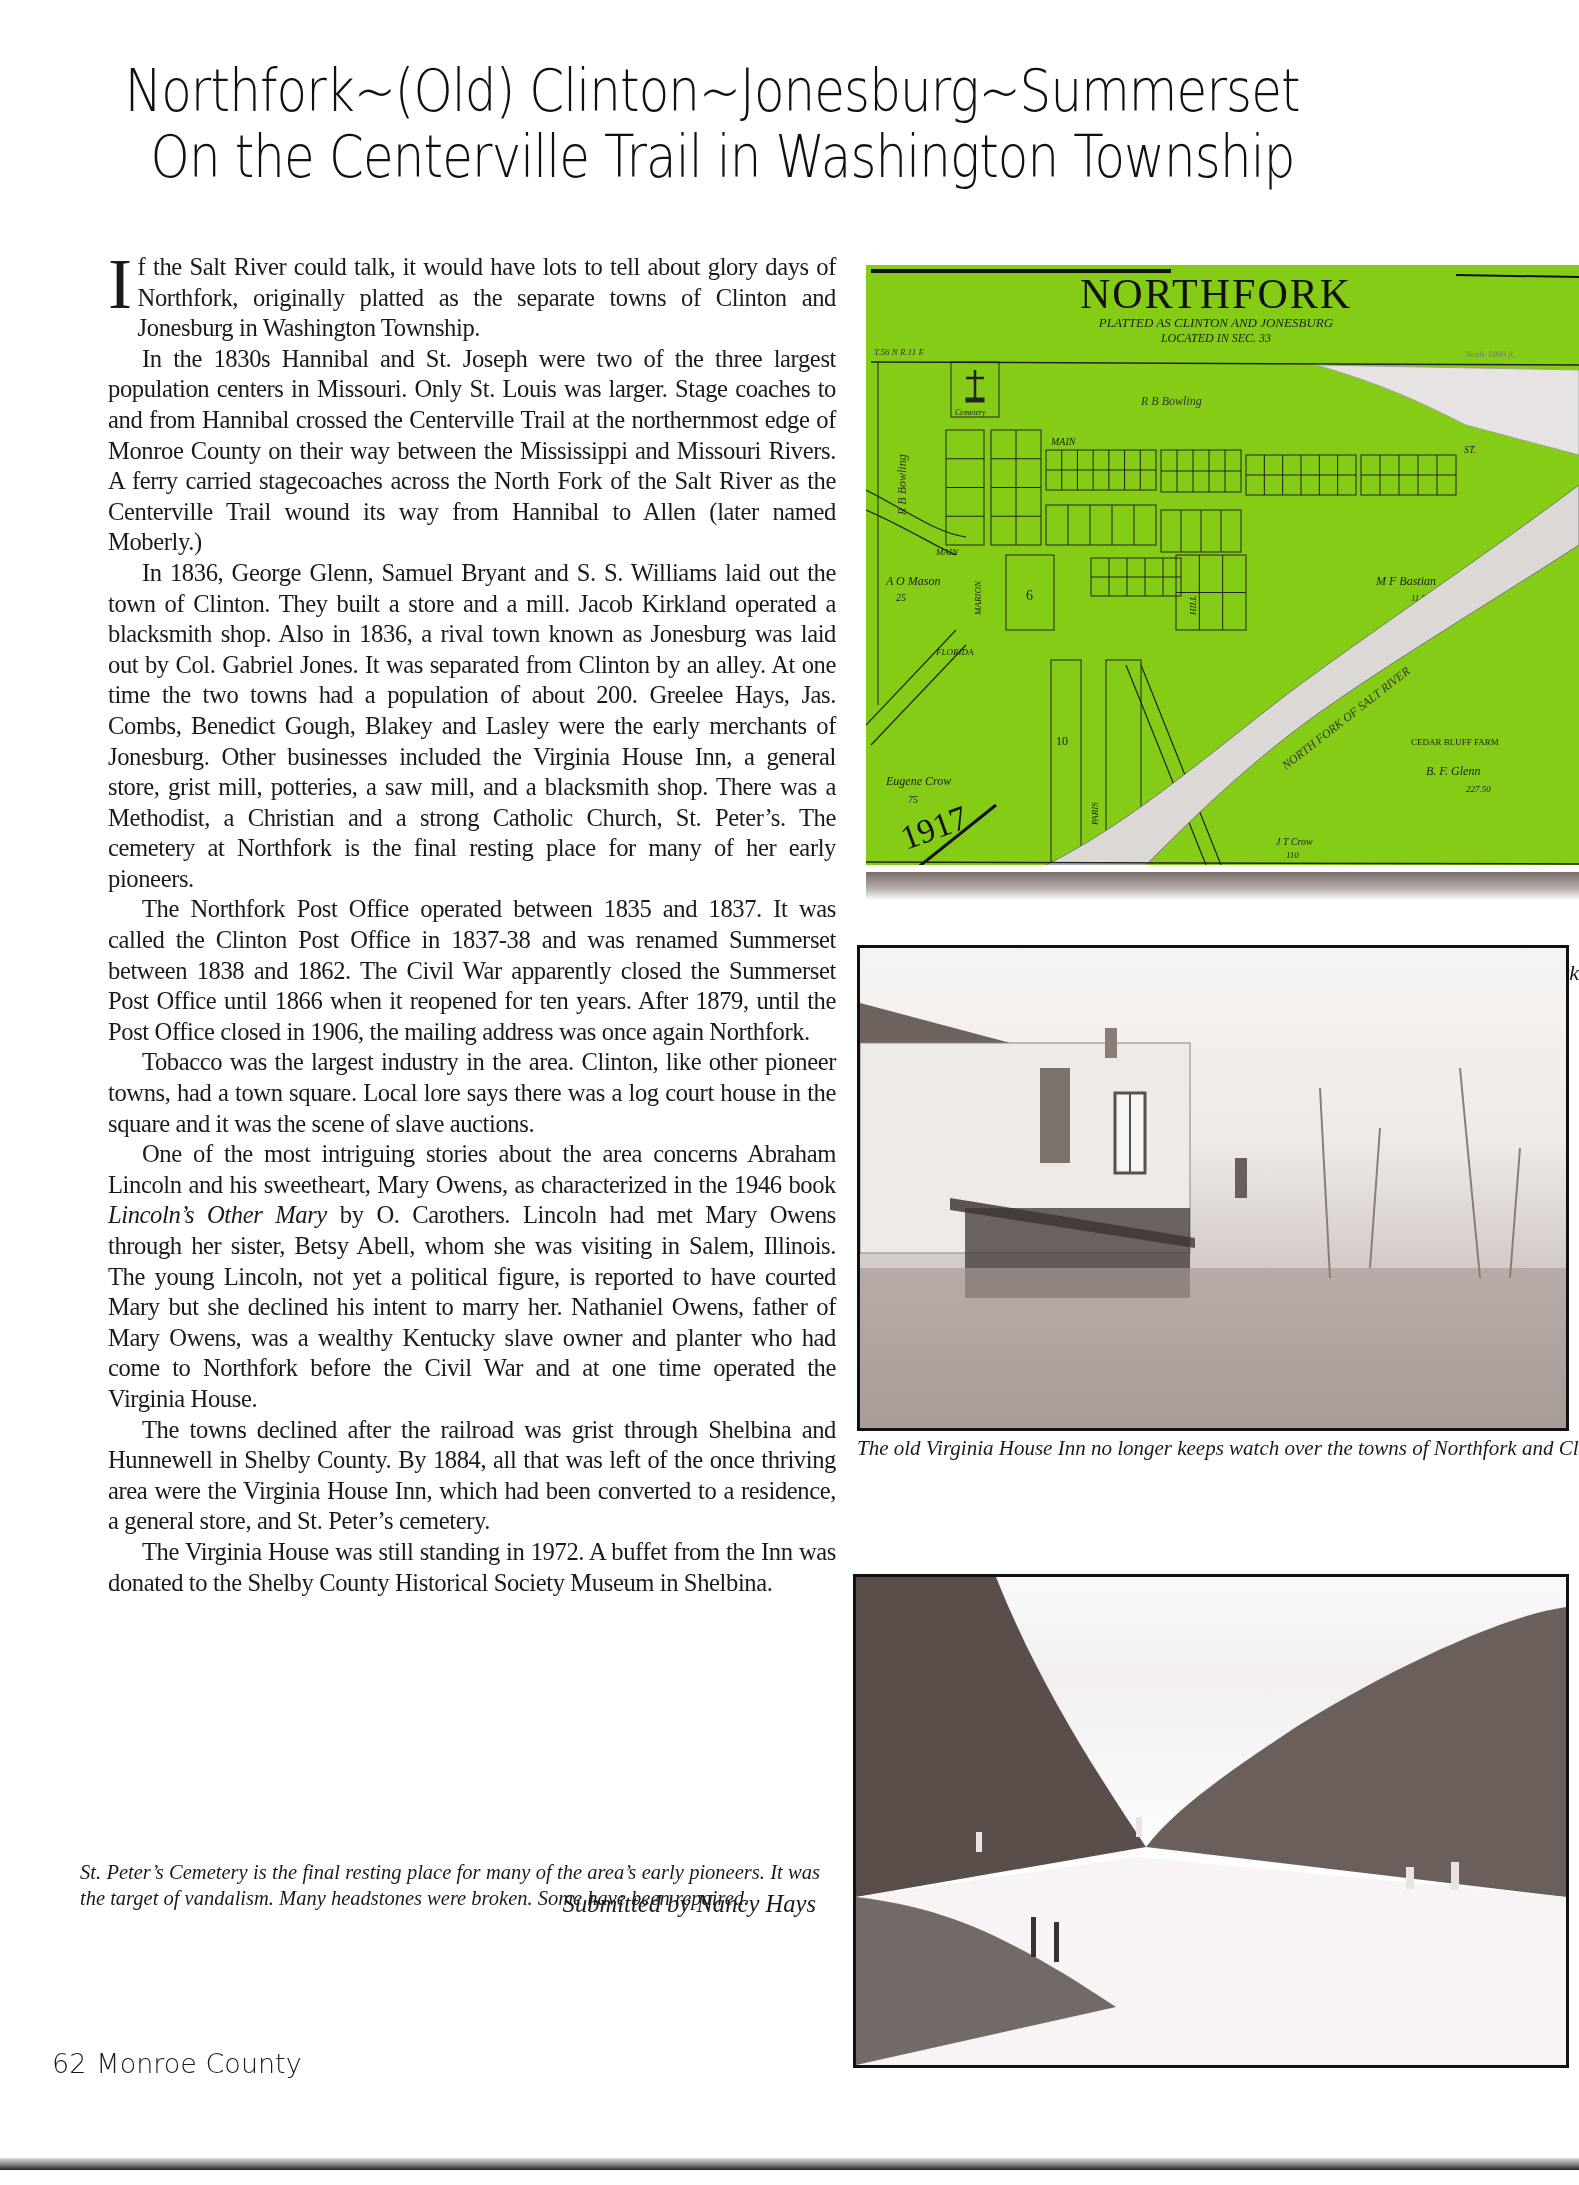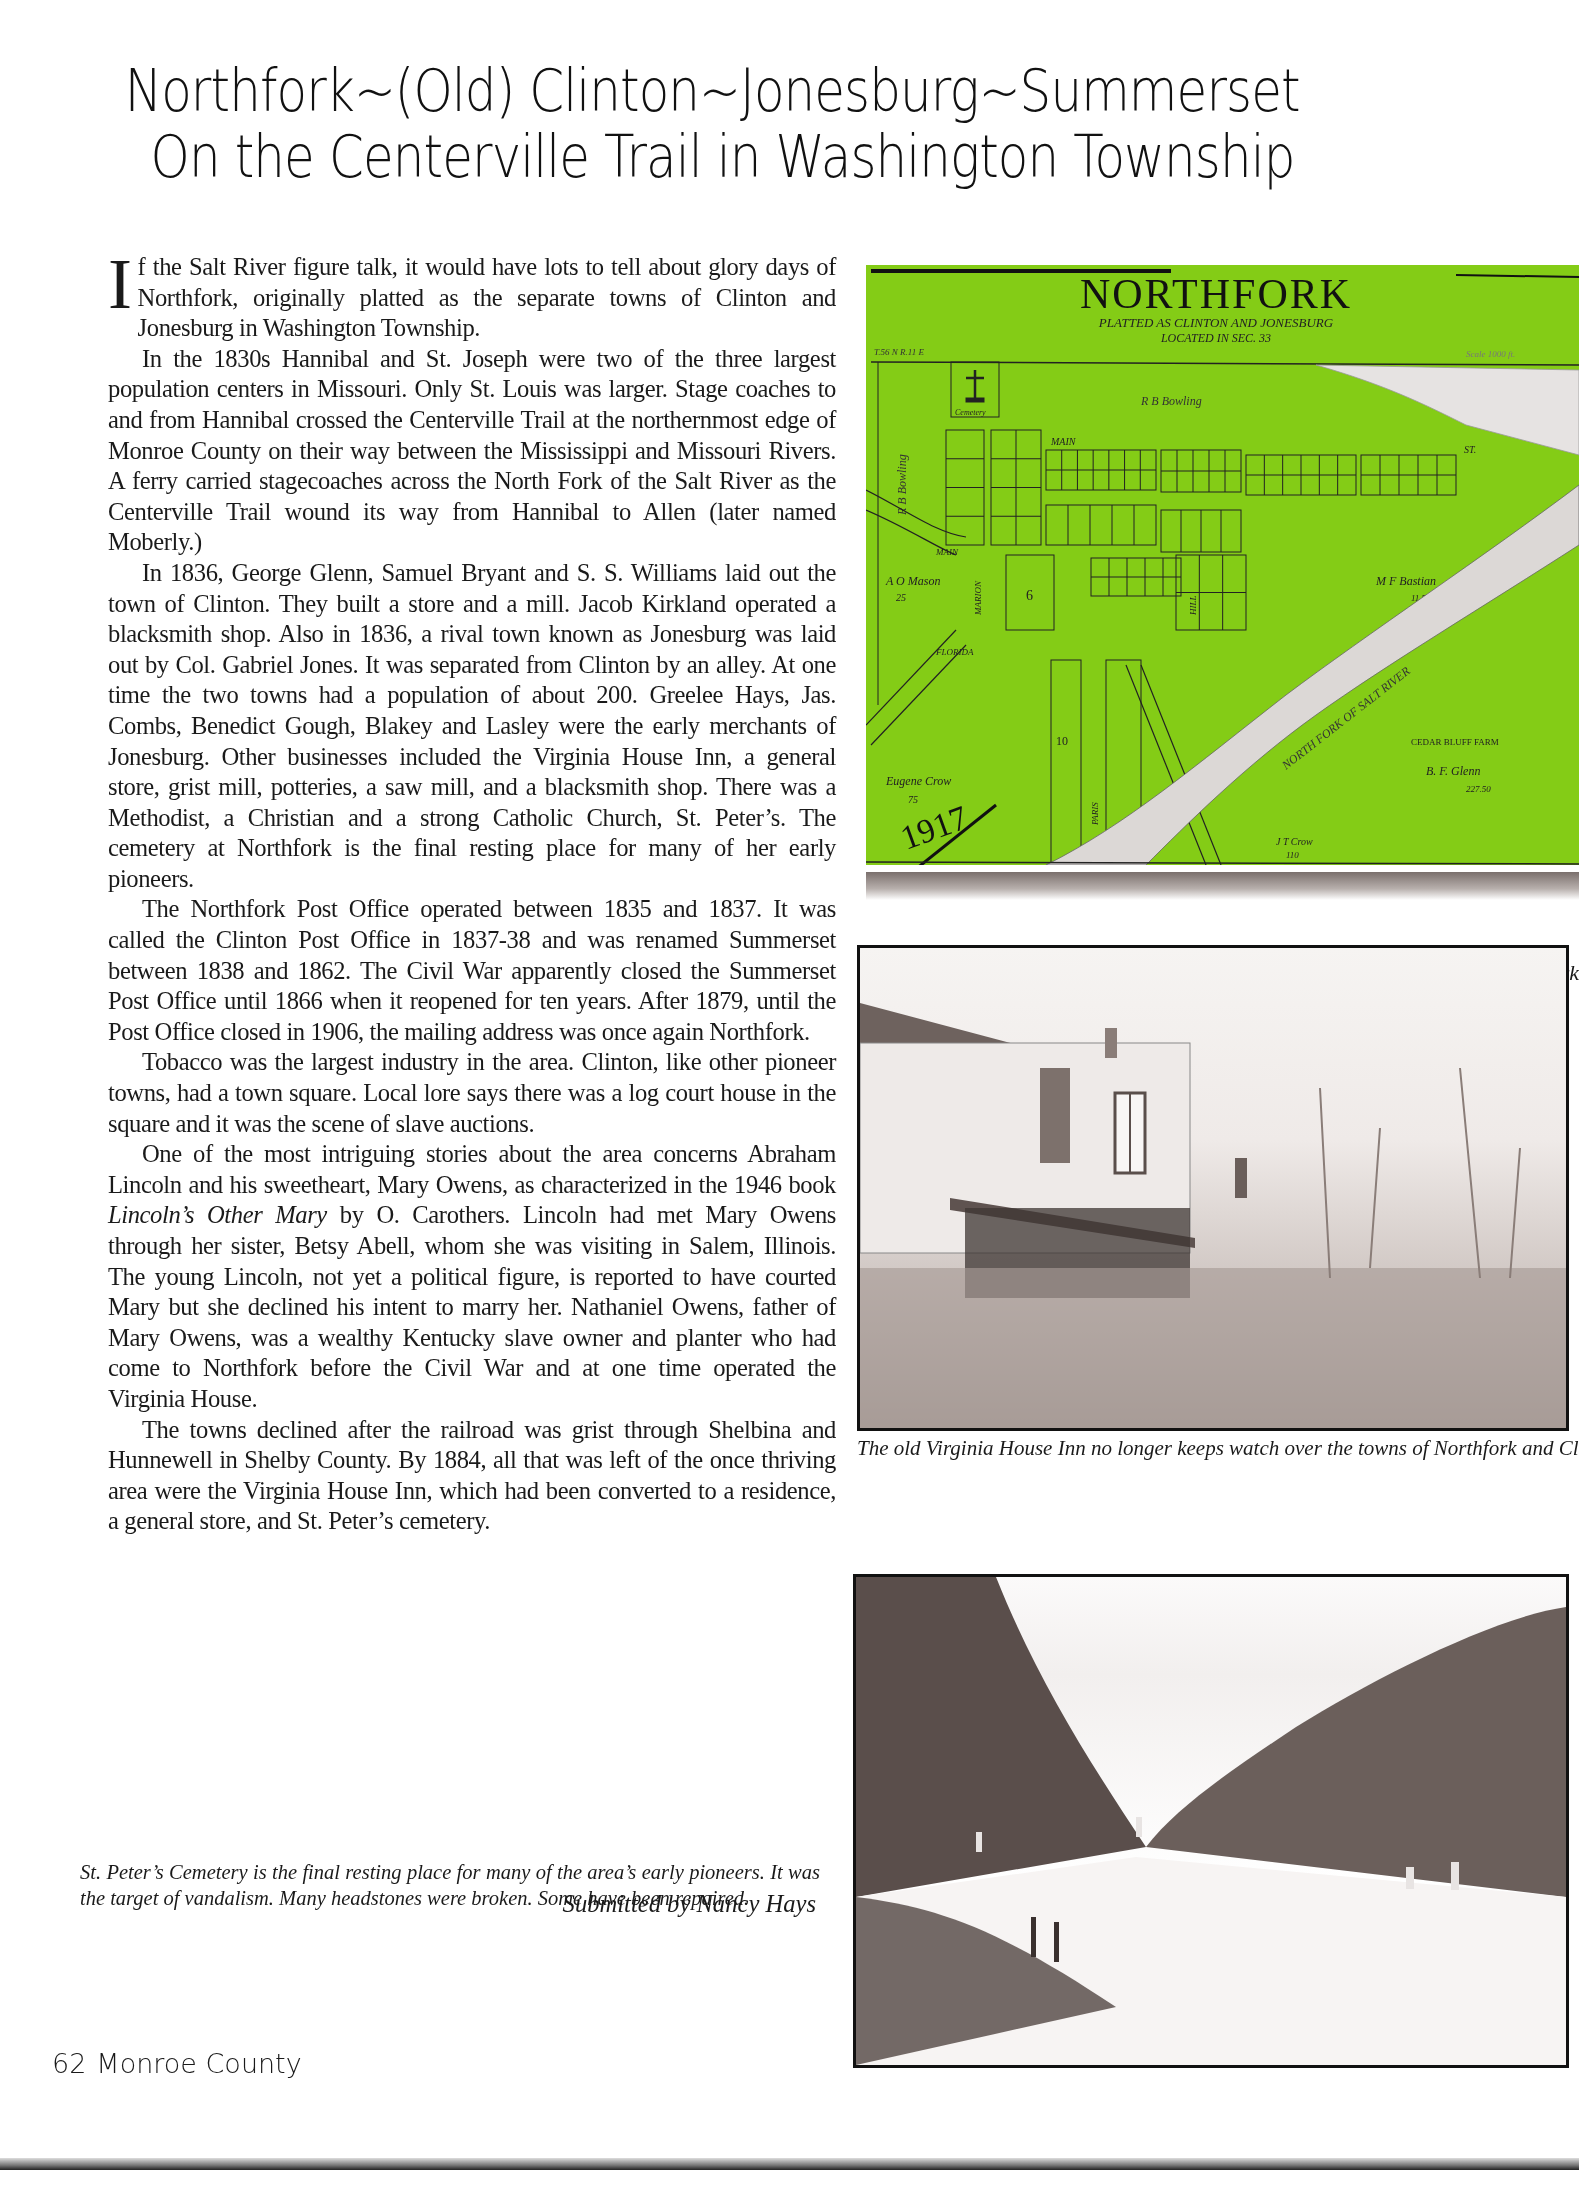--- a/index.html
+++ b/index.html
@@ -78,27 +78,28 @@
 </style>
 </head>
 <body>
 
 <div class="title">
   <span class="l1">Northfork~(Old) Clinton~Jonesburg~Summerset</span>
   <span class="l2">On the Centerville Trail in Washington Township</span>
 </div>
 
 <div class="body-col">
-  <p class="first"><span class="dropcap">I</span><span>f the Salt River figure talk, it would have lots to tell about glory days of Northfork, originally platted as the separate towns of Clinton and Jonesburg in Washington Township.</span></p>
+  <p class="first"><span class="dropcap">I</span><span>f the Salt River could talk, it would have lots to tell about glory days of Northfork, originally platted as the separate towns of Clinton and Jonesburg in Washington Township.</span></p>
   <p>In the 1830s Hannibal and St. Joseph were two of the three largest population centers in Missouri. Only St. Louis was larger. Stage coaches to and from Hannibal crossed the Centerville Trail at the northernmost edge of Monroe County on their way between the Mississippi and Missouri Rivers. A ferry carried stagecoaches across the North Fork of the Salt River as the Centerville Trail wound its way from Hannibal to Allen (later named Moberly.)</p>
   <p>In 1836, George Glenn, Samuel Bryant and S. S. Williams laid out the town of Clinton. They built a store and a mill. Jacob Kirkland operated a blacksmith shop. Also in 1836, a rival town known as Jonesburg was laid out by Col. Gabriel Jones. It was separated from Clinton by an alley. At one time the two towns had a population of about 200. Greelee Hays, Jas. Combs, Benedict Gough, Blakey and Lasley were the early merchants of Jonesburg. Other businesses included the Virginia House Inn, a general store, grist mill, potteries, a saw mill, and a blacksmith shop. There was a Methodist, a Christian and a strong Catholic Church, St. Peter’s. The cemetery at Northfork is the final resting place for many of her early pioneers.</p>
   <p>The Northfork Post Office operated between 1835 and 1837. It was called the Clinton Post Office in 1837-38 and was renamed Summerset between 1838 and 1862. The Civil War apparently closed the Summerset Post Office until 1866 when it reopened for ten years. After 1879, until the Post Office closed in 1906, the mailing address was once again Northfork.</p>
   <p>Tobacco was the largest industry in the area. Clinton, like other pioneer towns, had a town square. Local lore says there was a log court house in the square and it was the scene of slave auctions.</p>
   <p><span>One of the most intriguing stories about the area concerns Abraham Lincoln and his sweetheart, Mary Owens, as characterized in the 1946 book </span><i>Lincoln’s Other Mary</i><span> by O. Carothers. Lincoln had met Mary Owens through her sister, Betsy Abell, whom she was visiting in Salem, Illinois. The young Lincoln, not yet a political figure, is reported to have courted Mary but she declined his intent to marry her. Nathaniel Owens, father of Mary Owens, was a wealthy Kentucky slave owner and planter who had come to Northfork before the Civil War and at one time operated the Virginia House.</span></p>
   <p>The towns declined after the railroad was grist through Shelbina and Hunnewell in Shelby County. By 1884, all that was left of the once thriving area were the Virginia House Inn, which had been converted to a residence, a general store, and St. Peter’s cemetery.</p>
+  <p>The Virginia House was still standing in 1972. A buffet from the Inn was donated to the Shelby County Historical Society Museum in Shelbina.</p>
 </div>
 <div class="signoff">Submitted by Nancy Hays</div>
 
 <div class="cap-left">St. Peter’s Cemetery is the final resting place for many of the area’s early pioneers. It was the target of vandalism. Many headstones were broken. Some have been repaired.</div>
 
 <div class="footer">
   <span class="pg">62</span><span>Monroe County</span>
 </div>
 <div class="bottom-bar"></div>
 

